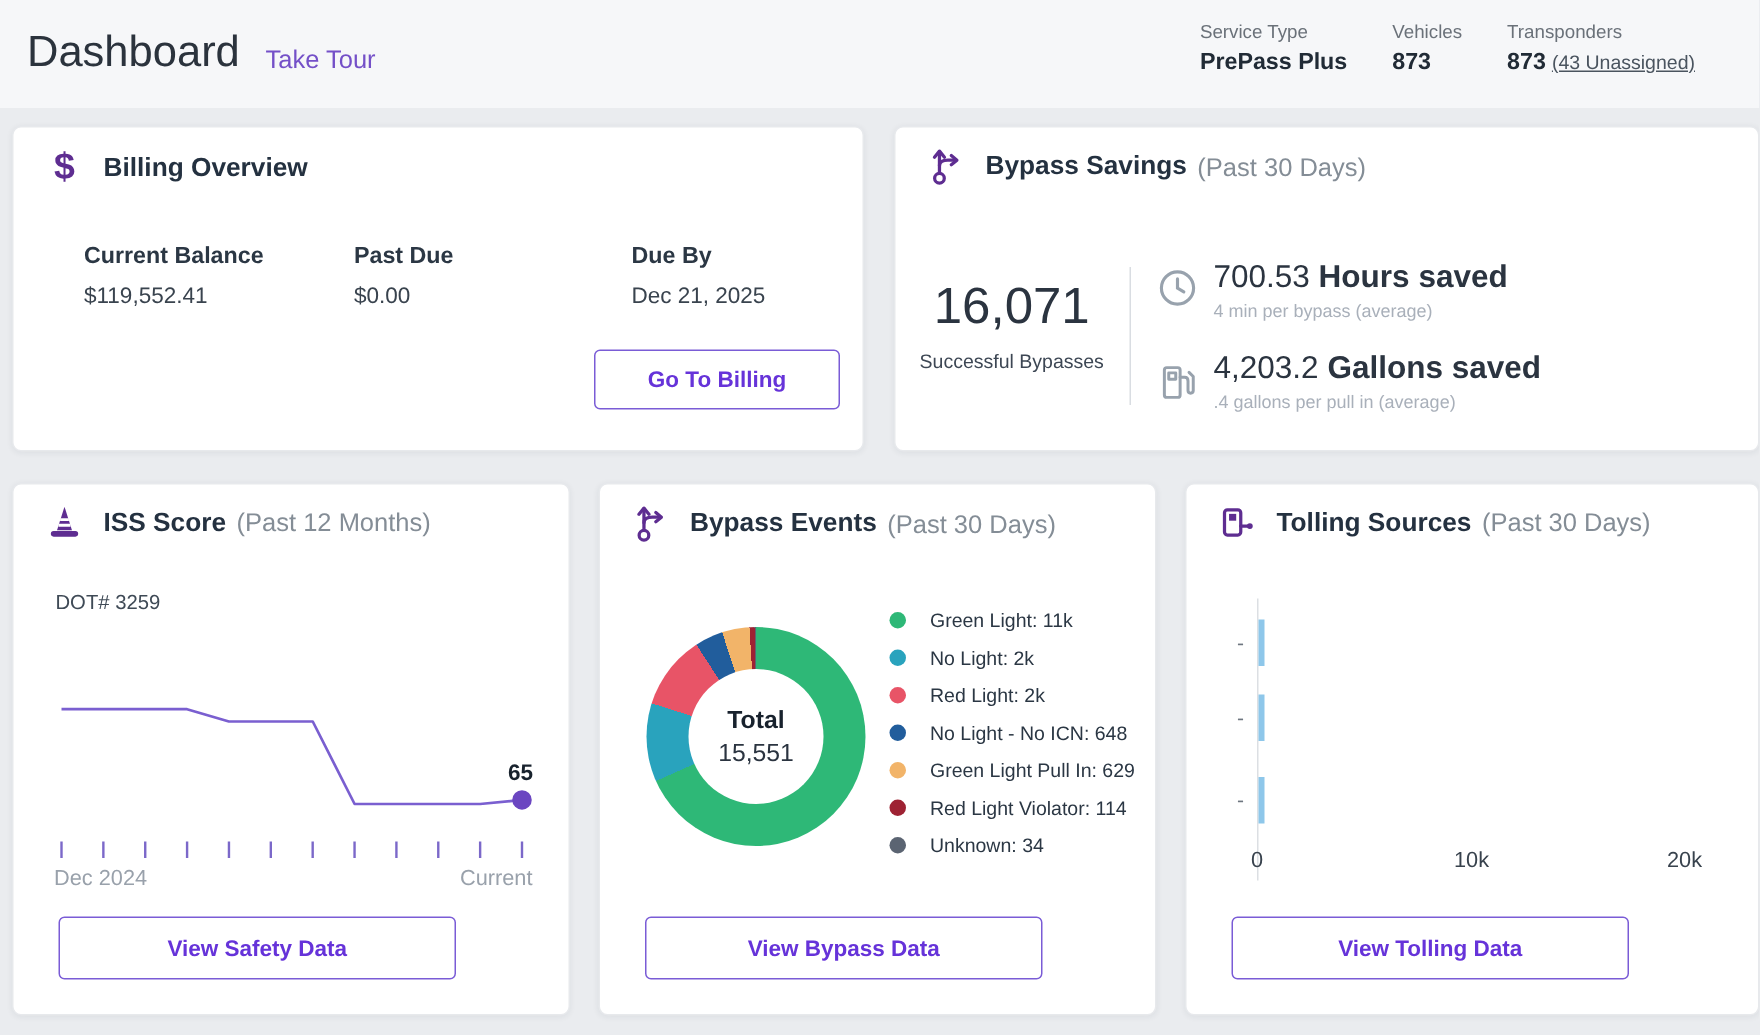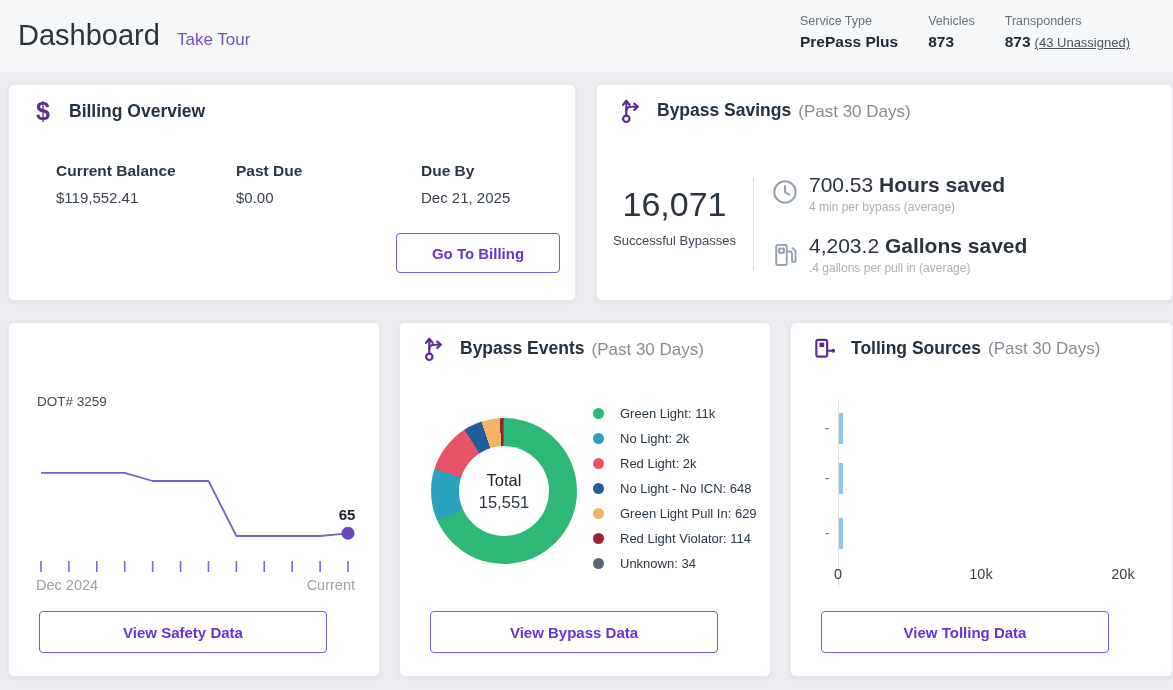--- a/index.html
+++ b/index.html
@@ -31,42 +31,42 @@
   .card-period { font-size:17px; color:#848d96; margin-left:7px; position:relative; top:1px; }
 
   
   .bill-col { position:absolute; top:77px; }
   .bill-col .blabel { font-size:15.5px; font-weight:bold; color:#2b3744; margin-bottom:9px; }
   .bill-col .bvalue { font-size:15px; color:#39434e; }
   .btn { background:#fff; border:1px solid #7a5cd6; border-radius:4px; color:#6633d9;
          font-size:15px; font-weight:bold; font-family:"Liberation Sans",sans-serif;
          display:flex; align-items:center; justify-content:center; cursor:pointer; }
   .btn-billing { position:absolute; right:15px; bottom:27px; width:164px; height:40px; }
-  .btn-wide { position:absolute; left:30px; bottom:23px; width:288px; height:42px; }
+  .btn-wide { position:absolute; left:30px; bottom:23px; width:265px; height:42px; }
 
   
   .sv-count { position:absolute; left:0px; top:100px; width:155px; text-align:center;
               font-size:34px; color:#2b3440; }
   .sv-count-label { position:absolute; left:0px; top:148px; width:155px; text-align:center;
                     font-size:13px; color:#3d4754; }
   .sv-divider { position:absolute; left:156px; top:93px; width:1px; height:92px; background:#d9dde2; }
   .sv-stat-icon { position:absolute; left:174px; width:28px; height:28px; }
   .sv-line { position:absolute; left:212px; font-size:21px; color:#2b3440; white-space:nowrap; }
   .sv-line b { font-weight:bold; }
   .sv-note { position:absolute; left:212px; font-size:12px; color:#a9b0ba; white-space:nowrap; }
 
   
   .iss-dot-label { position:absolute; left:28px; top:71px; font-size:13.5px; color:#3f4a56; }
   .iss-chart { position:absolute; left:22px; top:128px; width:330px; height:145px; }
 
   
   .donut { position:absolute; left:31px; top:95px; width:146px; height:146px; border-radius:50%; }
   .donut-hole { position:absolute; inset:28px; background:#fff; border-radius:50%;
                 display:flex; flex-direction:column; align-items:center; justify-content:center; }
-  .donut-hole .t1 { font-size:16.5px; font-weight:normal; color:#18222d; }
+  .donut-hole .t1 { font-size:16.5px; font-weight:bold; color:#18222d; }
   .donut-hole .t2 { font-size:16.5px; color:#2b3440; margin-top:3px; }
   .legend { position:absolute; left:193px; top:78px; }
   .legend-row { display:flex; align-items:center; height:25px; cursor:pointer; }
   .legend-dot { width:11px; height:11px; border-radius:50%; margin-right:16px; flex:none; }
   .legend-text { font-size:13px; color:#2b3744; white-space:nowrap; }
 
   
   .toll-chart { position:absolute; left:0; top:0; width:100%; height:100%; }
   .toll-axis { position:absolute; left:47px; top:76px; width:1px; height:188px; background:#dcdfe3; }
   .toll-row-label { position:absolute; left:30px; width:12px; text-align:center;
@@ -158,20 +158,32 @@
       </svg>
     </span>
     <div class="sv-line" style="top:149px;">
       <span>4,203.2</span>
       <b>Gallons saved</b>
     </div>
     <div class="sv-note" style="top:176px;">.4 gallons per pull in (average)</div>
   </div>
 
   <div class="card card-iss">
+    <div class="card-head">
+      <span class="card-icon">
+        <svg width="26" height="26" viewBox="0 0 24 24">
+          <path d="M12 2.6 L16.6 17 H7.4 Z" fill="#5e2d91"></path>
+          <path d="M9.3 10.6 H14.7" stroke="#ffffff" stroke-width="1.7"></path>
+          <path d="M8.3 14 H15.7" stroke="#ffffff" stroke-width="1.7"></path>
+          <rect x="3.6" y="17.6" width="16.8" height="3.4" rx="1.7" fill="#5e2d91"></rect>
+        </svg>
+      </span>
+      <span class="card-title">ISS Score</span>
+      <span class="card-period">(Past 12 Months)</span>
+    </div>
     <div class="iss-dot-label">DOT# 3259</div>
     <div class="iss-chart"><svg width="330" height="145" viewBox="0 0 330 145">
           <polyline points="10.0,21.8 37.9,21.8 65.8,21.8 93.7,21.8 121.6,30.0 149.5,30.0 177.5,30.0 205.4,85.0 233.3,85.0 261.2,85.0 289.1,85.0 317.0,82.3" fill="none" stroke="#7a5fd0" stroke-width="1.8" stroke-linejoin="round"></polyline>
           <circle cx="317" cy="82.25" r="6.5" fill="#6b46c1"></circle>
           <text x="316" y="69.25" font-size="15" font-weight="bold" fill="#18222d" text-anchor="middle" font-family="Liberation Sans, sans-serif">65</text>
           <line x1="10" y1="110" x2="10" y2="121" stroke="#7b68c9" stroke-width="1.6"></line>
           <line x1="37.90909090909091" y1="110" x2="37.90909090909091" y2="121" stroke="#7b68c9" stroke-width="1.6"></line>
           <line x1="65.81818181818181" y1="110" x2="65.81818181818181" y2="121" stroke="#7b68c9" stroke-width="1.6"></line>
           <line x1="93.72727272727273" y1="110" x2="93.72727272727273" y2="121" stroke="#7b68c9" stroke-width="1.6"></line>
           <line x1="121.63636363636364" y1="110" x2="121.63636363636364" y2="121" stroke="#7b68c9" stroke-width="1.6"></line>

